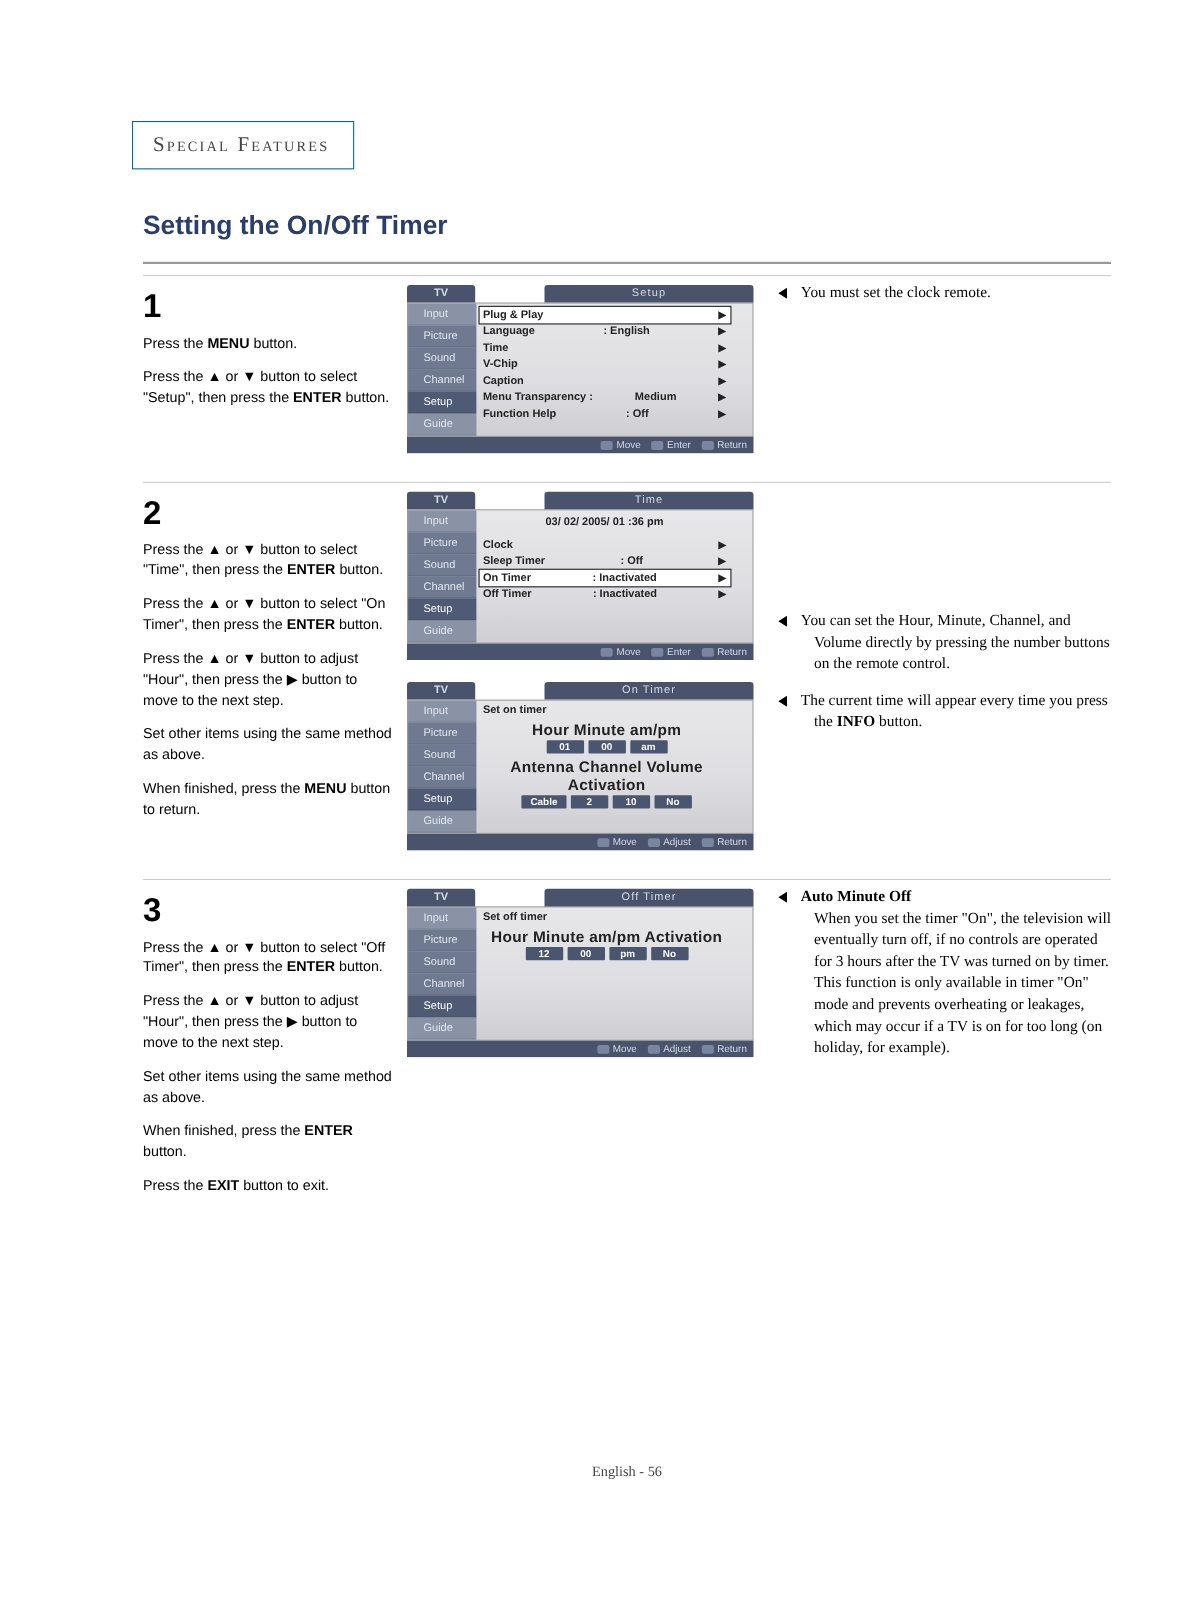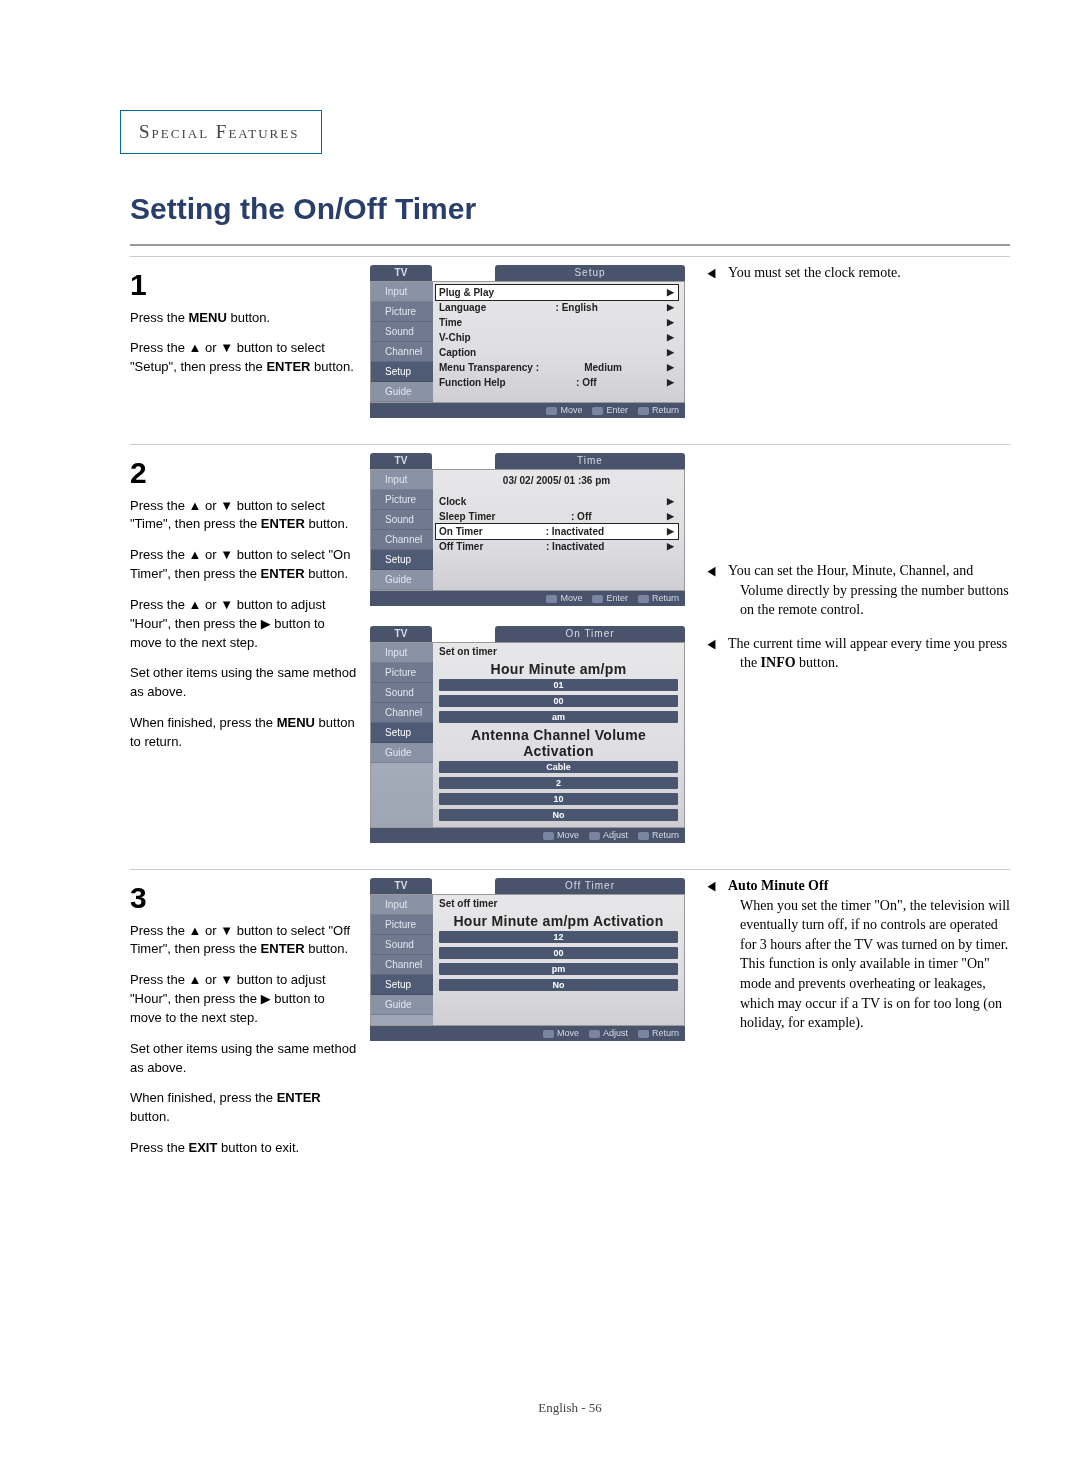--- a/index.html
+++ b/index.html
@@ -22,21 +22,21 @@
     margin-left: -10px;
   }
   .header-text {
     font-family: Georgia, 'Times New Roman', serif;
     font-variant: small-caps;
     font-size: 19px;
     letter-spacing: 2px;
     color: #444;
   }
   h1.title {
-    font-size: 30px;
+    font-size: 24px;
     font-weight: bold;
     color: #2a3e6b;
     margin: 0 0 18px 0;
   }
   .rule {
     border-top: 2px solid #999;
     margin-bottom: 10px;
   }
   .section {
     display: flex;
@@ -127,21 +127,21 @@
     font-size: 10px;
     color: #e2e6ef;
     padding-left: 14px;
     border-bottom: 1px solid rgba(0,0,0,.12);
     background: #6f7a91;
   }
   .osd .side .item.sel { background:#4f5b74; color:#fff; }
   .osd .side .item.dim { background:#8a92a6; }
   .osd .content {
     flex:1;
-    padding: 3px 6px 2px 6px;
+    padding: 3px 20px 2px 6px;
     position: relative;
   }
   .osd .row {
     display: flex;
     justify-content: space-between;
     font-size: 10px;
     line-height: 15px;
     font-weight: bold;
     color: #222;
     padding-right: 4px;
@@ -169,21 +169,21 @@
     border-radius:2px;
   }
 
   .timerblock {
     text-align:center;
     font-size:10px;
     font-weight:bold;
     padding-top:4px;
   }
   .timerblock .hdr { font-size:14px; letter-spacing:.3px; margin:4px 0 2px;}
-  .timerblock .vals { display:flex; justify-content:center; gap:4px; margin-bottom:4px;flex-direction:column;}
+  .timerblock .vals { display:flex; justify-content:center; gap:4px; margin-bottom:4px;}
   .timerblock .vals span {
     background:#4a5670;color:#fff;
     padding:1px 8px;font-size:9px;border-radius:1px;
     min-width:18px;text-align:center;
   }
   .page-num {
     text-align:center;
     font-family: Georgia, serif;
     font-size:13px;
     color:#444;

